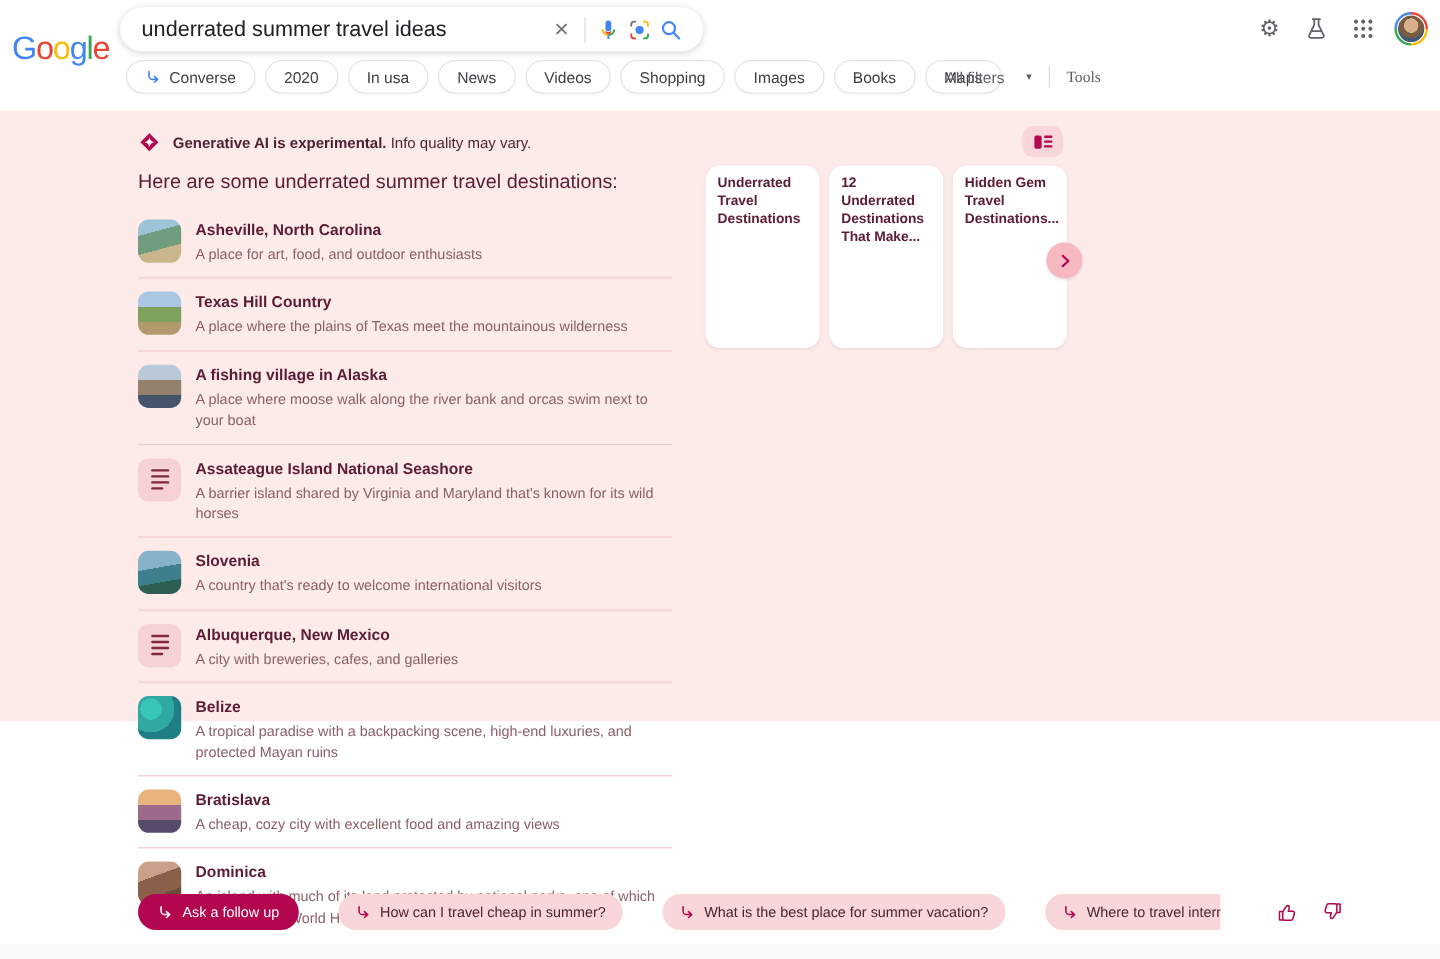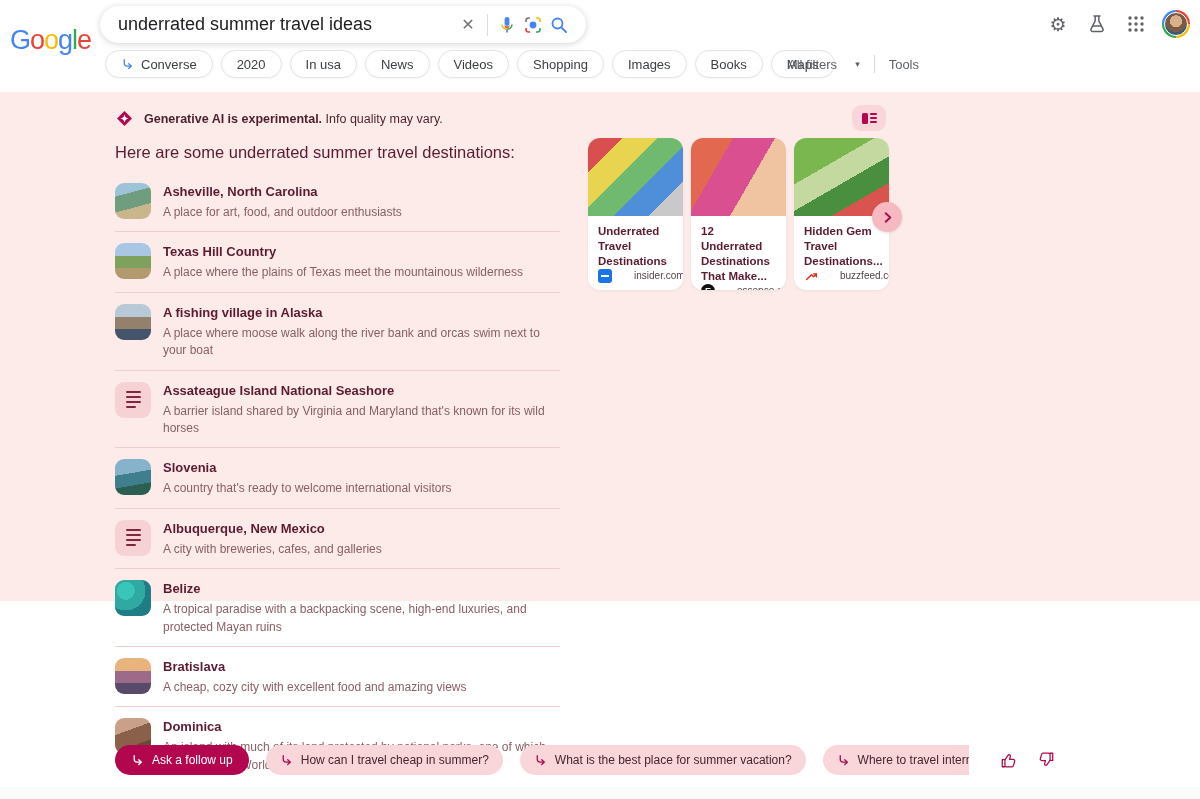--- a/index.html
+++ b/index.html
@@ -34,21 +34,21 @@
   
   .filters-row { position:absolute; left:105px; top:50px; display:flex; gap:8px; align-items:center; }
   .chip { height:28px; display:flex; align-items:center; gap:7px; padding:0 15px; background:#fff;
     border:1px solid #e4e4e4; border-radius:16px; font-size:13px; color:#3c4043; cursor:pointer; white-space:nowrap;
     box-shadow:0 1px 2px rgba(0,0,0,.04); }
   .chip .arrow-ic { color:#4285f4; display:flex; }
   .filters-right { position:absolute; left:788px; top:50px; height:28px; display:flex; align-items:center; font-size:13px; color:#5f6368; }
   .allfilters { display:flex; align-items:center; gap:18px; cursor:pointer; }
   .caret { font-size:9px; color:#5f6368; }
   .fr-sep { width:1px; height:18px; background:#dadce0; margin:0 14px; }
-  .tools { cursor:pointer; }
+  .tools { cursor:pointer;font-family:Liberation Serif, serif; }
 
   
   .ai-panel { position:absolute; top:92px; left:0; width:1200px; height:509px; background:#fcebe9; }
 
   .disclaimer { position:absolute; left:115px; top:17px; display:flex; align-items:center; gap:10px; }
   .disclaimer .txt { font-size:12.5px; color:#4e1f2e; }
   .disclaimer .txt b { font-weight:bold; }
   .sparkle { width:19px; height:19px; display:flex; }
 
   .view-toggle { position:absolute; left:852px; top:13px; width:34px; height:26px; background:#f8d6da;
@@ -77,36 +77,36 @@
   .t-lake   { background:linear-gradient(165deg,#9cc3d8 0 30%,#6f9d7e 30% 65%,#c9b68d 65% 100%); }
   .t-road   { background:linear-gradient(180deg,#a9c6e4 0 35%,#7ea25e 35% 70%,#b39a6e 70% 100%); }
   .t-village{ background:linear-gradient(180deg,#b9c9d8 0 35%,#93816c 35% 70%,#44546a 70% 100%); }
   .t-bled   { background:linear-gradient(170deg,#86b3cb 0 40%,#3f7e8d 40% 70%,#2d5e52 70% 100%); }
   .t-reef   { background:radial-gradient(circle at 30% 30%,#37c6b7 0 25%,#2fa9a2 25% 55%,#1e7d85 55% 100%); }
   .t-sunset { background:linear-gradient(180deg,#e9b37e 0 35%,#9c6b8a 35% 70%,#584a69 70% 100%); }
   .t-ruins  { background:linear-gradient(160deg,#c9a18a 0 35%,#8b604b 35% 70%,#6b4a3a 70% 100%); }
 
   
   .cards { position:absolute; left:588px; top:46px; display:flex; gap:8px; }
-  .card { width:95px; height:152px; background:#fff; border-radius:12px; overflow:hidden; display:flex; flex-direction:column; cursor:pointer; box-shadow:0 1px 3px rgba(0,0,0,.06); }
+  .card { width:95px; height:152px; background:#fff; border-radius:12px; overflow:hidden; display:flex; flex-direction:row; cursor:pointer; box-shadow:0 1px 3px rgba(0,0,0,.06); }
   .card-img { height:78px; flex-shrink:0; }
   .ci-graffiti { background:linear-gradient(135deg,#d94f4f 0 20%,#e8d44f 20% 40%,#6fba6f 40% 60%,#4f8fd9 60% 80%,#c9c9c9 80% 100%); }
   .ci-street   { background:linear-gradient(120deg,#e2694f 0 30%,#d94f8f 30% 60%,#f0c4a0 60% 100%); }
   .ci-signpost { background:linear-gradient(150deg,#7ab84f 0 35%,#c4d9a0 35% 55%,#4a8f3f 55% 75%,#d9534f 75% 100%); }
   .card-title { padding:8px 10px 0; font-size:11.5px; font-weight:bold; color:#5c1b33; line-height:1.3; }
   .card-src { margin-top:auto; padding:0 10px 10px; display:flex; align-items:center; gap:22px; font-size:10px; color:#564549; }
   .fav { width:14px; height:14px; flex-shrink:0; display:flex; align-items:center; justify-content:center; }
   .fav-insider { background:#1a73e8; border-radius:3px; }
   .fav-insider i { display:block; width:8px; height:2px; background:#fff; }
   .fav-essence { background:#111; border-radius:50%; color:#fff; font-size:9px; font-weight:bold; }
   .chevron-btn { position:absolute; left:872px; top:110px; width:30px; height:30px; border-radius:50%;
     background:#f6b9c1; display:flex; align-items:center; justify-content:center; cursor:pointer; box-shadow:0 1px 3px rgba(0,0,0,.12); }
 
   
-  .followups { position:absolute; left:115px; top:653px; display:flex; align-items:center; gap:17px; }
+  .followups { position:absolute; left:115px; top:653px; display:flex; align-items:center; gap:33px; }
   .fu-btn { height:30px; display:flex; align-items:center; gap:8px; padding:0 16px; border-radius:16px;
     background:#b2074f; color:#fff; font-size:12px; cursor:pointer; white-space:nowrap; }
   .fu-chip { height:30px; display:flex; align-items:center; gap:8px; padding:0 14px; border-radius:16px;
     background:#f8d6da; color:#47242e; font-size:12px; cursor:pointer; white-space:nowrap; }
   .fu-chip .arrow-ic { color:#b2074f; display:flex; }
   .fu-btn .arrow-ic { color:#fff; display:flex; }
   .fu-chip-clip { max-width:146px; overflow:hidden; border-top-right-radius:0; border-bottom-right-radius:0; padding-right:0; }
   .thumbs { display:flex; align-items:center; gap:19px; margin-left:14px; }
   .thumb-btn { width:18px; height:18px; display:flex; cursor:pointer; color:#b2074f; }
 

